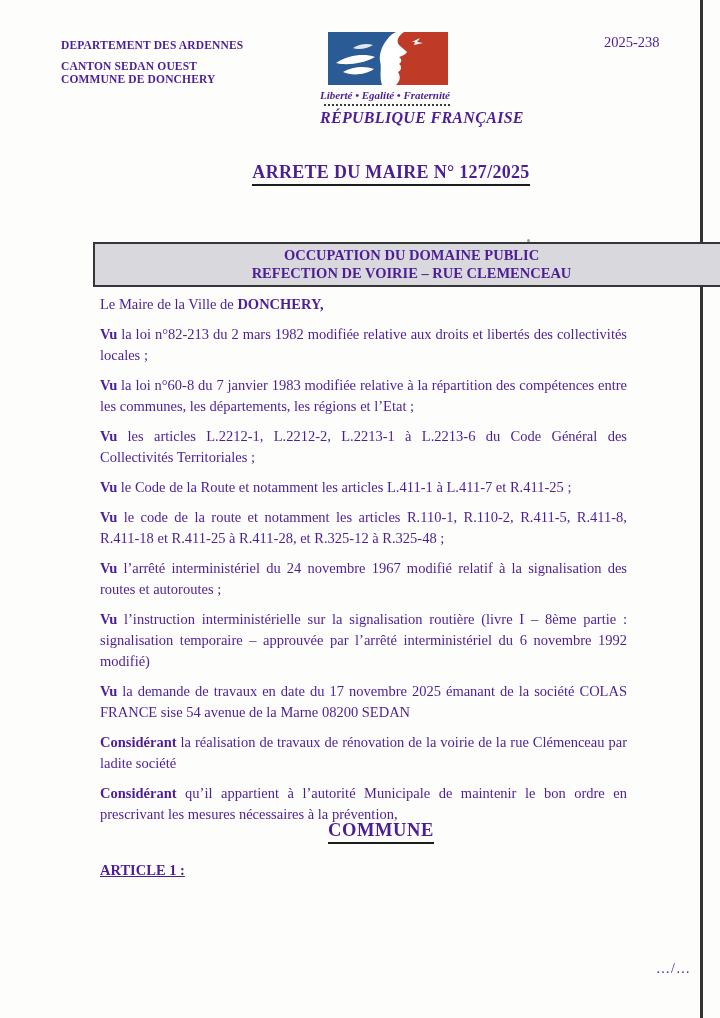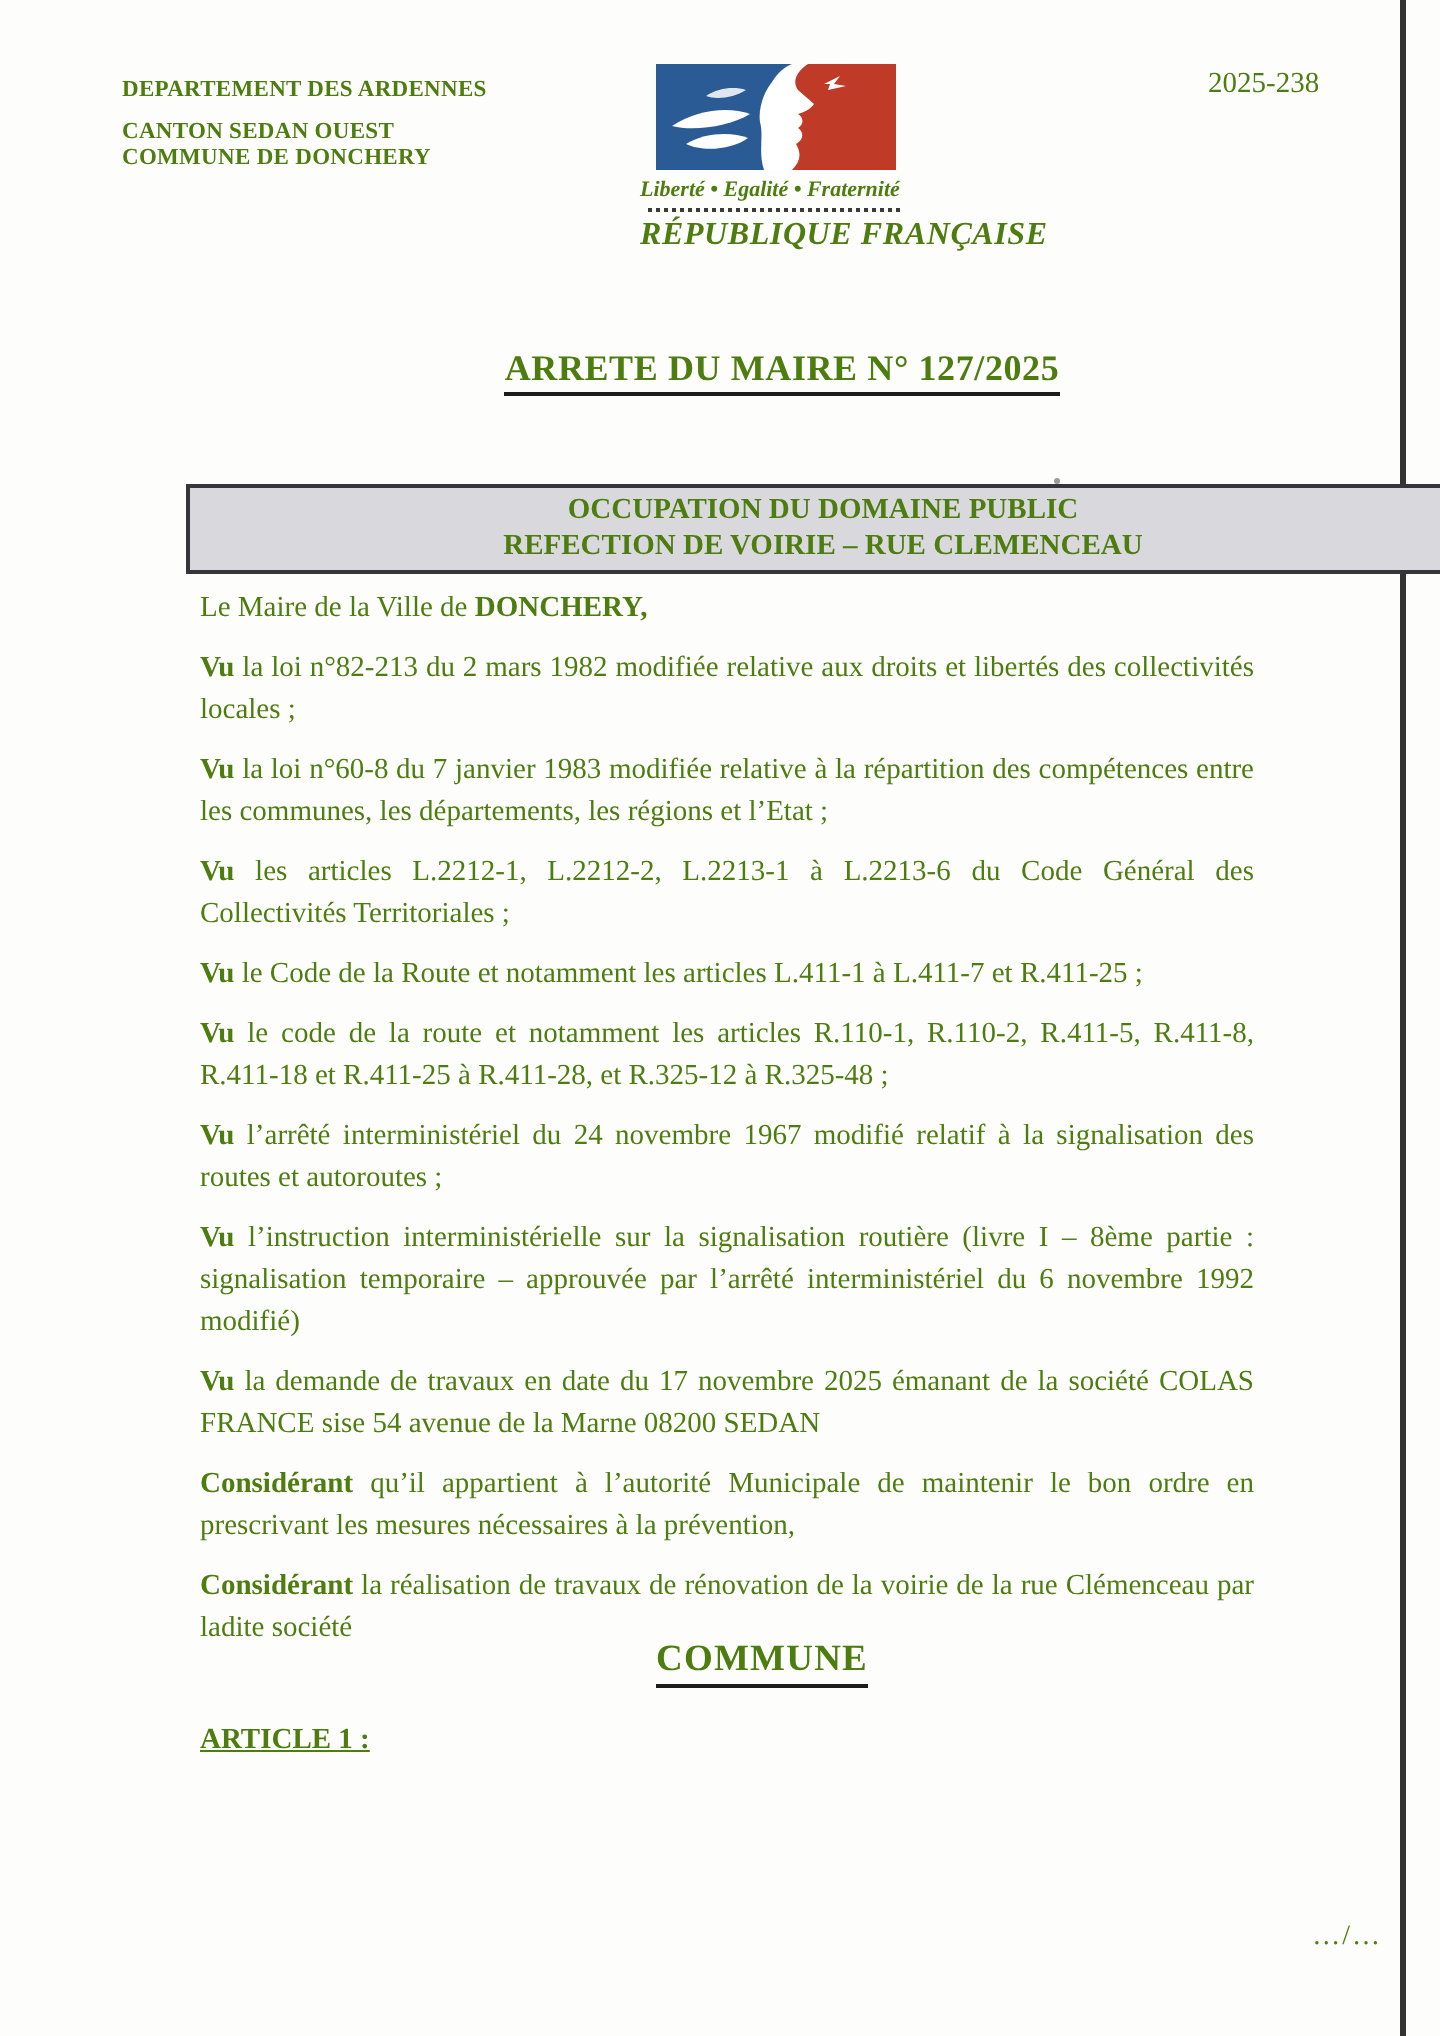--- a/index.html
+++ b/index.html
@@ -1,39 +1,39 @@
 <!DOCTYPE html>
 <html><head>
 <meta charset="utf-8">
 <style>
   html,body { margin:0; padding:0; background:#e8e8e8; }
   .page {
     position:relative; width:720px; height:1018px; margin:0 auto;
-    background:#fdfdfc; color:#4d7c0f; overflow:hidden;
+    background:#fdfdfc; color:#4c1d95; overflow:hidden;
     font-family:"Liberation Serif","DejaVu Serif",serif;
   }
   .scan-edge { position:absolute; left:700px; top:0; width:3px; height:1018px; background:#333; }
   .speck { position:absolute; left:527px; top:239px; width:3px; height:3px; background:#9b9b9b; border-radius:50%; }
 
   
   .hdr-left { position:absolute; left:61px; top:39px; }
   .hdr-line { margin:0; font-weight:bold; font-size:11.5px; line-height:13px; letter-spacing:.15px; }
   .hdr-line.dept { margin-bottom:8px; }
 
   .logo { position:absolute; left:320px; top:32px; width:136px; text-align:left; }
   .marianne { display:block; margin:0 auto; }
   .motto { margin-top:4px; font-size:11px; font-weight:bold; font-style:italic; white-space:nowrap; }
   .dashes { height:2px; margin:3px 4px 3px;
     background:repeating-linear-gradient(90deg,#3a3a3a 0 2px,transparent 2px 4px); }
   .republic { font-size:16px; font-weight:bold; font-style:italic; letter-spacing:.3px; white-space:nowrap; }
 
   .ref { position:absolute; left:604px; top:34px; font-size:14.5px; }
 
   
-  .title { position:absolute; left:0; top:174px; width:720px; text-align:center;
+  .title { position:absolute; left:0; top:162px; width:720px; text-align:center;
     padding-left:62px; box-sizing:border-box; }
   .title-text { font-weight:bold; font-size:18px; letter-spacing:.3px;
     border-bottom:2px solid #1c1c1c; padding-bottom:2px; }
 
   
   .subject-box { position:absolute; left:93px; top:242px; width:637px; box-sizing:border-box;
     border:2px solid #36363a; background:#d8d8dd; text-align:center;
     font-weight:bold; font-size:14.5px; line-height:18px; padding:2px 0 3px; }
 
   
@@ -105,23 +105,23 @@
       <p class="para clause"><span class="lead">Vu</span><span class="clause-text"> le Code de la Route et notamment les articles L.411-1 à L.411-7 et R.411-25 ;</span></p>
 
       <p class="para clause"><span class="lead">Vu</span><span class="clause-text"> le code de la route et notamment les articles R.110-1, R.110-2, R.411-5, R.411-8, R.411-18 et R.411-25 à R.411-28, et R.325-12 à R.325-48 ;</span></p>
 
       <p class="para clause"><span class="lead">Vu</span><span class="clause-text"> l’arrêté interministériel du 24 novembre 1967 modifié relatif à la signalisation des routes et autoroutes ;</span></p>
 
       <p class="para clause"><span class="lead">Vu</span><span class="clause-text"> l’instruction interministérielle sur la signalisation routière (livre I – 8ème partie : signalisation temporaire – approuvée par l’arrêté interministériel du 6 novembre 1992 modifié)</span></p>
 
       <p class="para clause"><span class="lead">Vu</span><span class="clause-text"> la demande de travaux en date du 17 novembre 2025 émanant de la société COLAS FRANCE sise 54 avenue de la Marne 08200 SEDAN</span></p>
 
+      <p class="para clause"><span class="lead">Considérant</span><span class="clause-text"> la réalisation de travaux de rénovation de la voirie de la rue Clémenceau par ladite société</span></p>
+
       <p class="para clause"><span class="lead">Considérant</span><span class="clause-text"> qu’il appartient à l’autorité Municipale de maintenir le bon ordre en prescrivant les mesures nécessaires à la prévention,</span></p>
-
-      <p class="para clause"><span class="lead">Considérant</span><span class="clause-text"> la réalisation de travaux de rénovation de la voirie de la rue Clémenceau par ladite société</span></p>
     </div>
 
   </div>
 
   <div class="decree-heading">
     <span class="title-text">COMMUNE</span>
   </div>
 
   <div class="article">
     <p class="article-label">ARTICLE 1 :</p>

